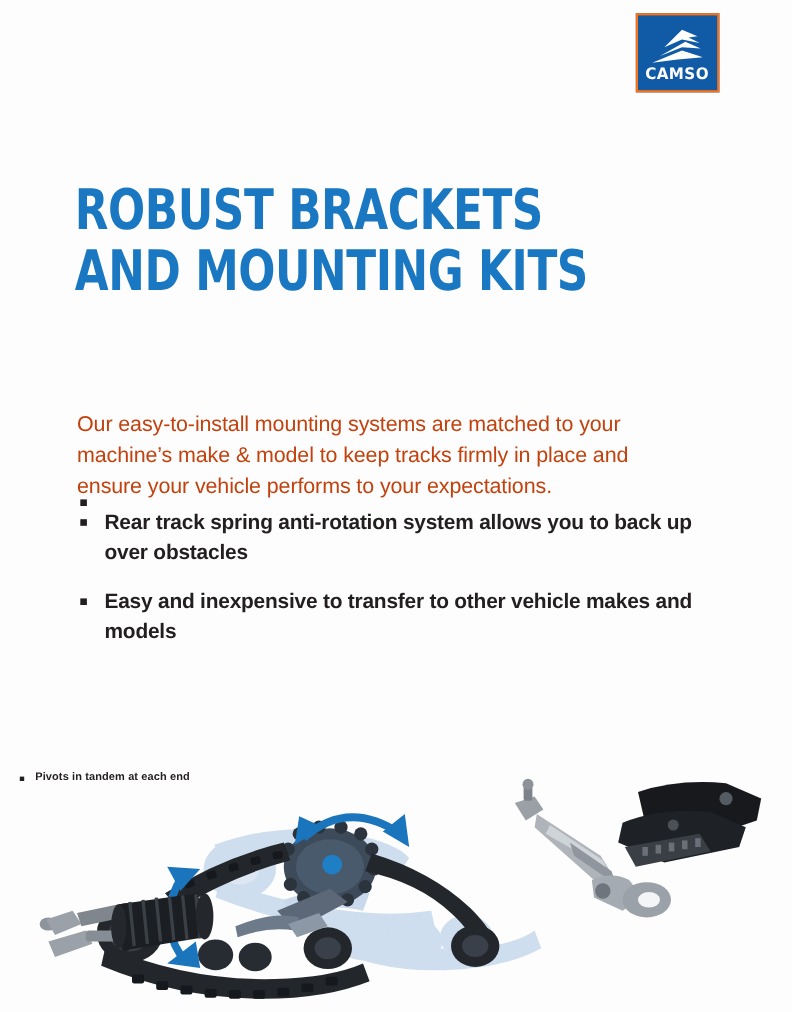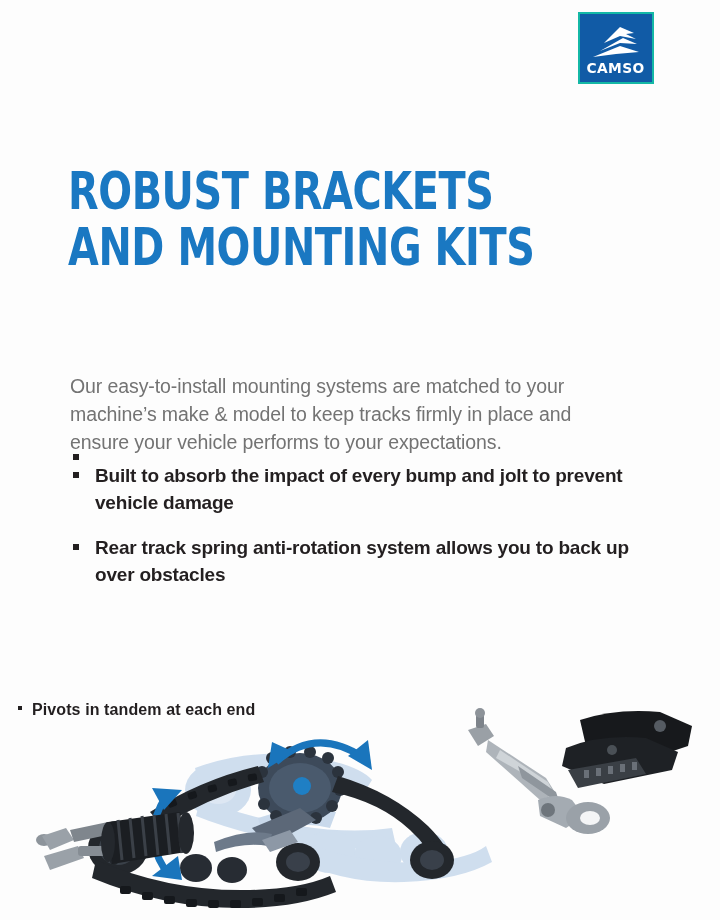--- a/index.html
+++ b/index.html
@@ -18,21 +18,21 @@
 
   
   #logo-block {
     position: absolute;
     top: 12px;
     left: 578px;
     width: 76px;
   }
   .logo-tile {
     background: #115ba6;
-    border: 2px solid #14b8a6;
+    border: 2px solid #f97316;
     box-sizing: border-box;
     display: flex;
     flex-direction: column;
     align-items: center;
     justify-content: center;
   }
   #logo-camso-tile {
     height: 72px;
     padding-top: 4px;
   }
@@ -88,21 +88,21 @@
   }
 
   
   #intro-paragraph {
     position: absolute;
     left: 70px;
     top: 352px;
     width: 560px;
     font-size: 19.5px;
     line-height: 28px;
-    color: #737373;
+    color: #c2410c;
     letter-spacing: -0.1px;
   }
 
   #feature-list {
     position: absolute;
     left: 70px;
     top: 444px;
     width: 570px;
     list-style: none;
     margin: 0;
@@ -125,21 +125,21 @@
     width: 6px;
     height: 6px;
     background: #231f20;
   }
 
   
   #footnote {
     position: absolute;
     left: 18px;
     top: 701px;
-    font-size: 16px;
+    font-size: 10px;
     font-weight: bold;
     color: #231f20;
     letter-spacing: 0.1px;
     padding-left: 14px;
   }
   #footnote .sq-bullet {
     position: absolute;
     left: 0px;
     top: 5px;
     width: 4px;
@@ -179,25 +179,25 @@
 </div>
 
 <p id="intro-paragraph">Our easy-to-install mounting systems are matched to your machine’s make &amp; model to keep tracks firmly in place and ensure your vehicle performs to your expectations.</p>
 
 <ul id="feature-list">
   <li>
     <span class="sq-bullet"></span>
   </li>
   <li>
     <span class="sq-bullet"></span>
-    <span>Built to absorb the impact of every bump and jolt to prevent vehicle damage</span>
+    <span>Rear track spring anti-rotation system allows you to back up over obstacles</span>
   </li>
   <li>
     <span class="sq-bullet"></span>
-    <span>Rear track spring anti-rotation system allows you to back up over obstacles</span>
+    <span>Easy and inexpensive to transfer to other vehicle makes and models</span>
   </li>
 </ul>
 
 <div id="footnote">
   <span class="sq-bullet"></span>
   <span>Pivots in tandem at each end</span>
 </div>
 
 <svg id="illustration" viewBox="0 0 720 220">
 

